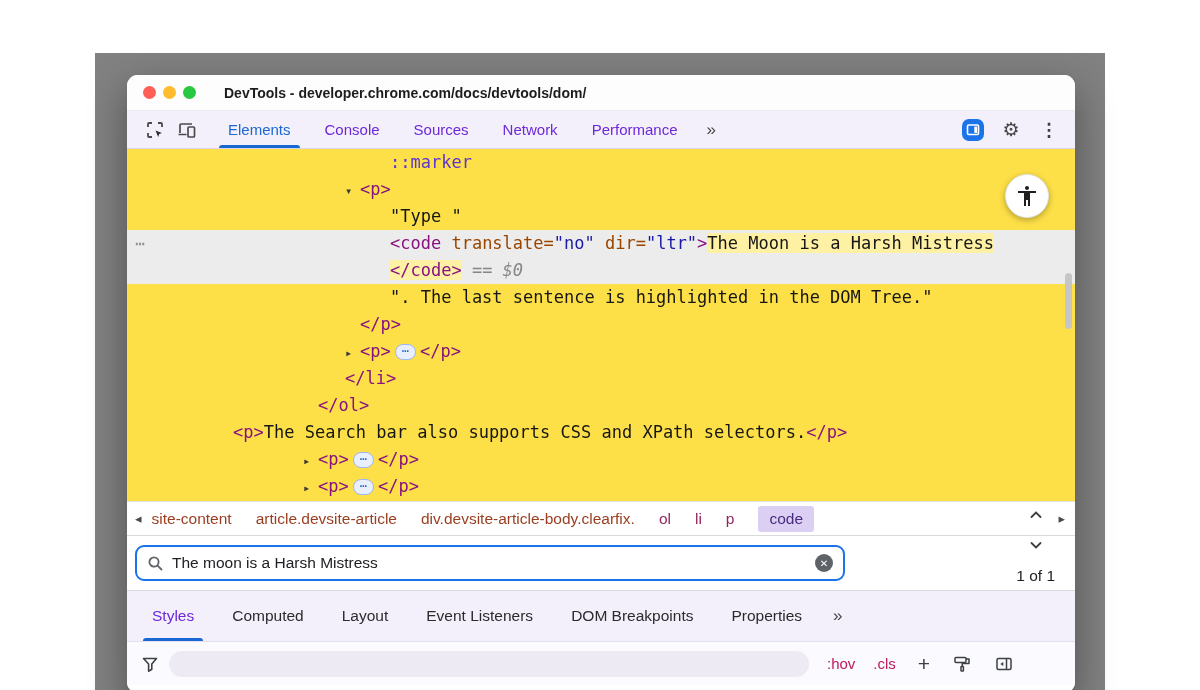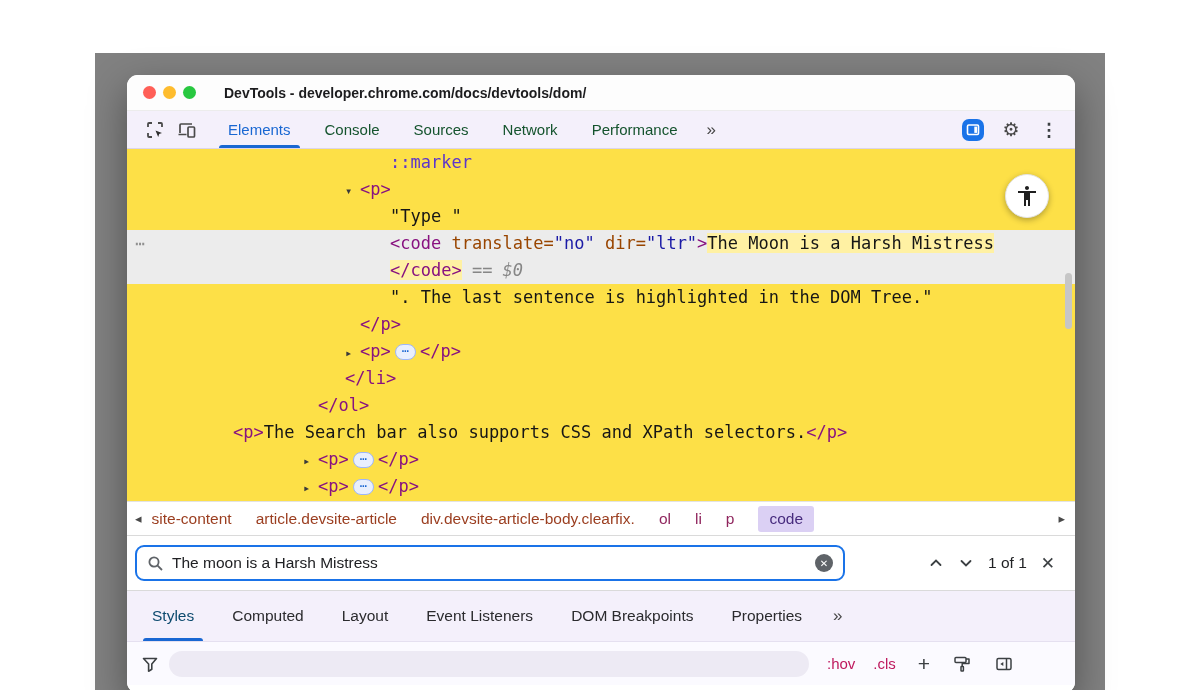--- a/index.html
+++ b/index.html
@@ -17,21 +17,21 @@
   .light { width:13px; height:13px; border-radius:50%; }
   .light.red { background:#ff5f57; }
   .light.yellow { background:#febc2e; }
   .light.green { background:#28c840; }
   .win-title { margin-left:28px; font-size:14px; font-weight:bold; color:#1c1c1e; }
 
   
   .toolbar { height:38px; flex:none; background:#f4f0fb; border-bottom:1px solid #dcd5ea; display:flex; align-items:stretch; padding-left:12px; }
   .tool-btn { display:flex; align-items:center; justify-content:center; width:32px; cursor:pointer; }
   .tabs { display:flex; margin-left:8px;justify-content:space-between; }
-  .tab { padding:0 17px; display:flex; align-items:center; font-size:15px; color:#14532d; position:relative; white-space:nowrap; cursor:pointer; }
+  .tab { padding:0 17px; display:flex; align-items:center; font-size:15px; color:#6d28d9; position:relative; white-space:nowrap; cursor:pointer; }
   .tab.active { color:#1967d2; }
   .tab.active::after { content:""; position:absolute; left:8px; right:8px; bottom:0; height:3px; background:#1967d2; border-radius:3px 3px 0 0; }
   .more-tabs { display:flex; align-items:center; padding:0 12px; font-size:17px; color:#474747; cursor:pointer; }
   .toolbar-right { margin-left:auto; display:flex; align-items:center; gap:6px; padding-right:10px; }
   .glyph-btn { font-size:19px; color:#474747; }
   .kebab { font-size:18px; font-weight:bold; color:#3c4043; }
 
   
   .dom-panel { height:352px; flex:none; position:relative; background:#fde047;
                font-family:"DejaVu Sans Mono", monospace; font-size:17px; overflow:hidden; }
@@ -63,30 +63,30 @@
   .crumb.selected { color:#472b7e; background:#dbd0f4; padding:4px 11px; border-radius:3px; margin-right:0; }
 
   
   .search-bar { height:56px; flex:none; display:flex; align-items:center; background:#ffffff;
                 border-top:1px solid #dadada; border-bottom:1px solid #dadada; padding-left:8px; }
   .search-input { width:710px; height:36px; border:2px solid #1a73e8; border-radius:9px; display:flex; align-items:center; padding:0 10px; background:#fff; }
   .mag { display:flex; align-items:center; margin-right:8px; }
   .search-field { flex:1; border:none; outline:none; font-family:"Liberation Sans", sans-serif; font-size:15.5px; color:#202124; background:transparent; }
   .clear-btn { width:18px; height:18px; border-radius:50%; background:#5f6368; color:#ffffff; font-size:10px;
                display:flex; align-items:center; justify-content:center; cursor:pointer; flex:none; }
-  .search-controls { margin-left:auto; display:flex; align-items:center; gap:14px; padding-right:20px; }
+  .search-controls { margin-left:auto; display:flex; align-items:center; gap:14px; padding-right:20px;flex-direction:column; }
   .chev { display:flex; align-items:center; cursor:pointer; }
   .result-count { font-size:15.5px; color:#202124; }
   .close-x { font-size:17px; color:#3c4043; cursor:pointer; }
 
   
   .styles-tabs { height:50px; flex:none; background:#f4f0fb; display:flex; align-items:stretch; padding-left:6px; }
   .stabs { display:flex; }
   .stab { padding:0 19px; display:flex; align-items:center; font-size:15.5px; color:#2b2b2e; position:relative; white-space:nowrap; cursor:pointer; }
-  .stab.active { color:#0c4a6e; }
+  .stab.active { color:#6d28d9; }
   .stab.active::after { content:""; position:absolute; left:10px; right:10px; bottom:0; height:3px; background:#1967d2; border-radius:3px 3px 0 0; }
 
   
   .filter-bar { height:44px; flex:none; display:flex; align-items:center; background:#fbfaff; border-top:1px solid #e5e0f0; padding-left:14px; }
   .funnel { display:flex; align-items:center; margin-right:10px; }
   .filter-pill { width:640px; height:26px; border:none; outline:none; border-radius:13px; background:#edeaf4; flex:none;
                  font-family:"Liberation Sans", sans-serif; font-size:14px; padding:0 12px; color:#333; }
   .state-label { margin-left:18px; font-size:15px; color:#be185d; cursor:pointer; }
   .plus { margin-left:22px; font-size:21px; color:#3c4043; cursor:pointer; line-height:1; }
   .fb-icon { margin-left:22px; display:flex; align-items:center; cursor:pointer; }

